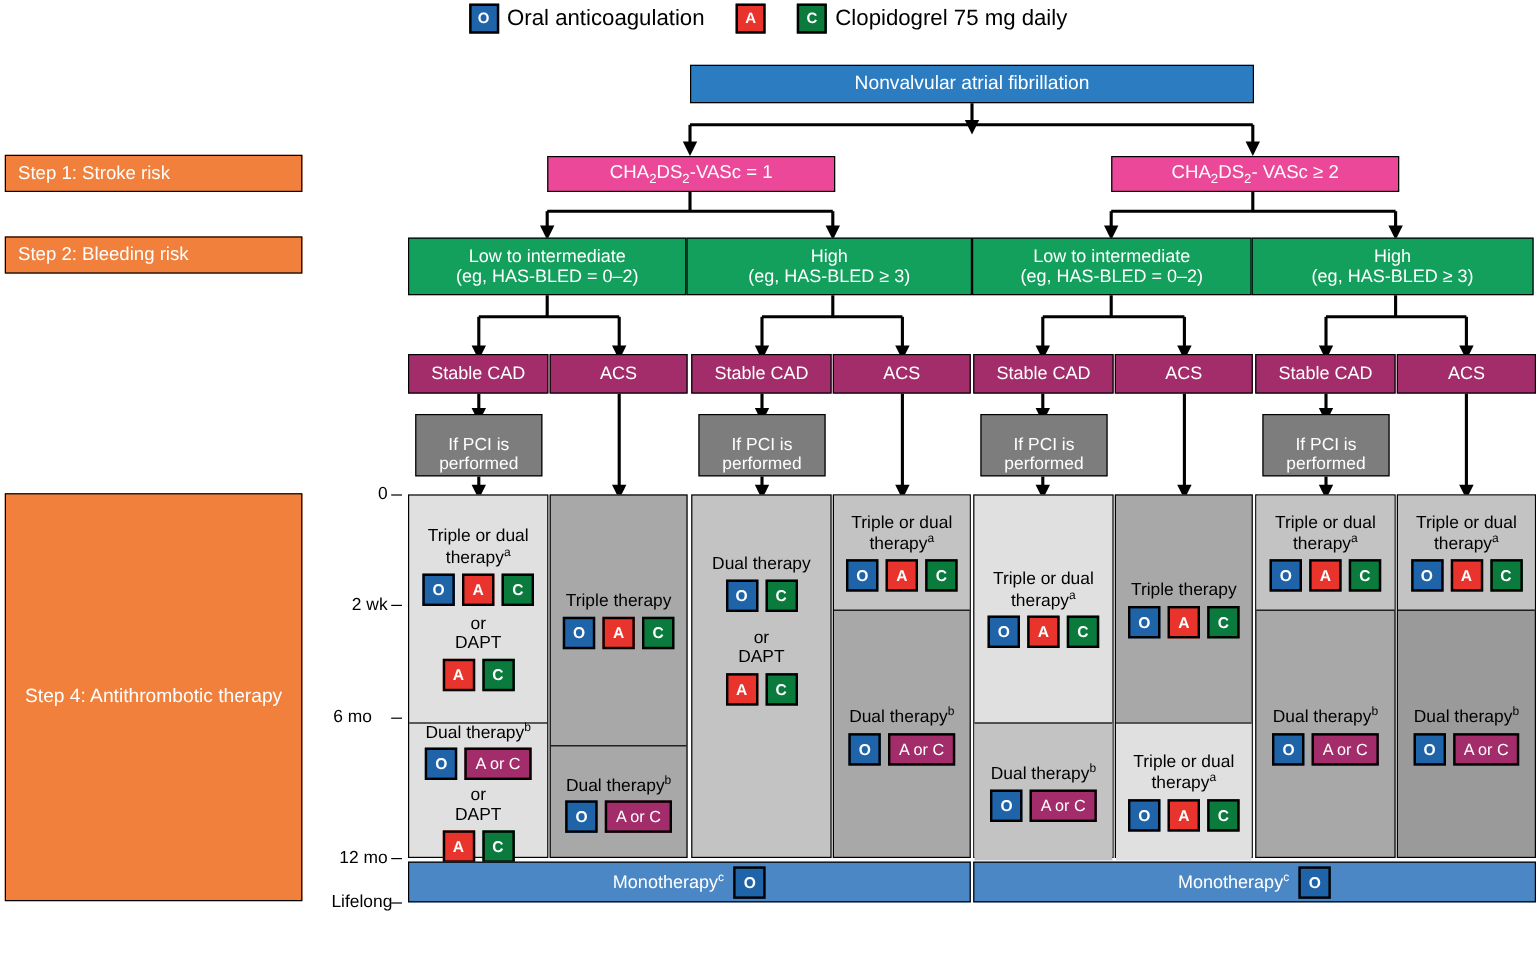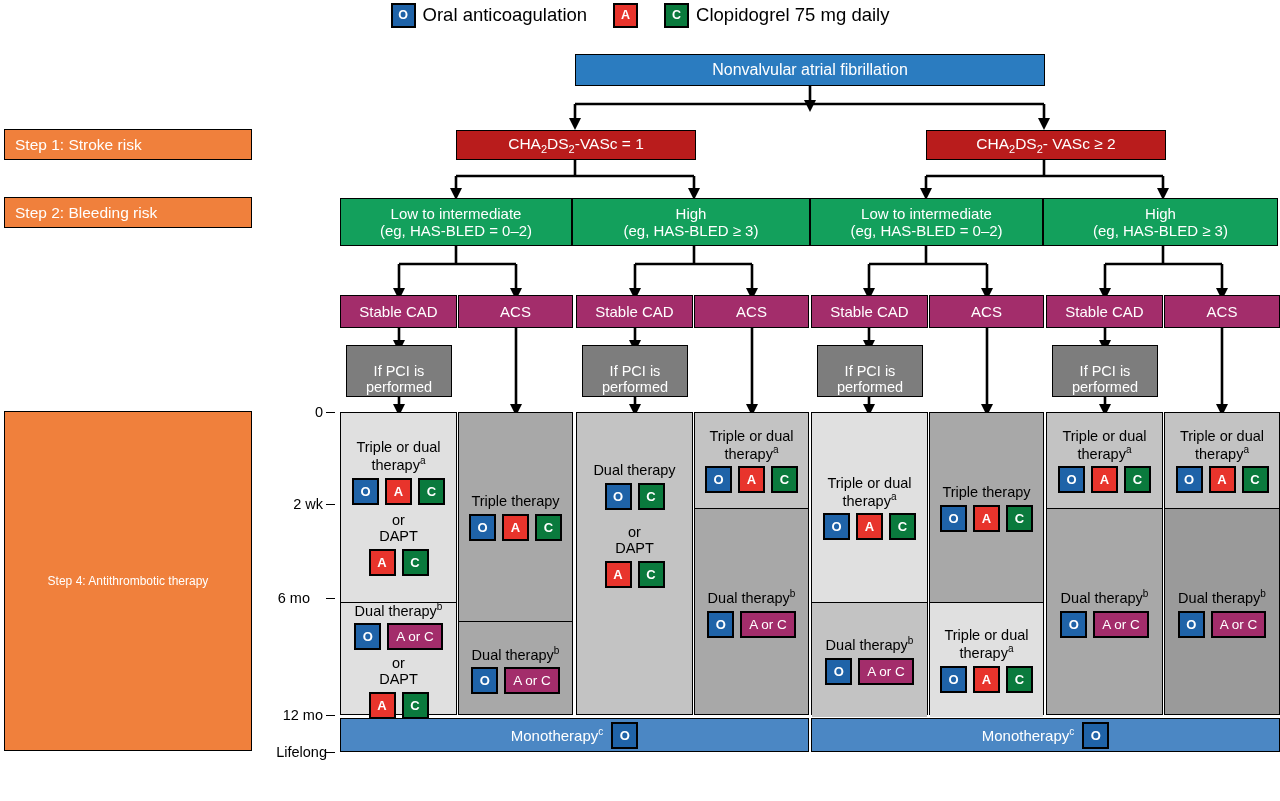--- a/index.html
+++ b/index.html
@@ -12,21 +12,21 @@
   .legend-item{display:flex;align-items:center;gap:7px;font-size:18.5px;}
   .pillbox{width:21px;height:21px;border:2px solid #000;display:flex;align-items:center;justify-content:center;color:#fff;font-size:12.5px;font-weight:bold;line-height:1;}
   .p-o{background:#1f63a8;}
   .p-a{background:#e8342c;}
   .p-c{background:#0a7a3d;}
   .p-dash{border-style:dashed;}
 
   
   .box{border:1px solid #000;display:flex;align-items:center;justify-content:center;text-align:center;color:#fff;line-height:1.15;}
   .blue{background:#2b7cc0;}
-  .orange{background:#b91c1c;}
+  .orange{background:#ec4899;}
   .green{background:#13a05c;}
   .purple{background:#a32d6b;}
   .grey{background:#7d7d7d;justify-content:flex-end;}
   .steplabel{background:#f0803c;color:#fff;font-size:15.5px;display:flex;align-items:center;justify-content:flex-start;padding-left:10px;border:1px solid #000;}
 
   
   .col{border:1px solid #000;}
   .lt{background:#e0e0e0;}
   .md{background:#c3c3c3;}
   .dk{background:#a8a8a8;}
@@ -141,21 +141,21 @@
       <polygon points="752,416 746,404 758,404"></polygon>
       <polygon points="987,416 981,404 993,404"></polygon>
       <polygon points="1222,416 1216,404 1228,404"></polygon>
     </g>
   </svg>
 
   <div class="abs box blue" style="left:575px;top:54px;width:470px;height:32px;font-size:16px;">Nonvalvular atrial fibrillation</div>
 
   <div class="abs steplabel" style="left:4px;top:129px;width:248px;height:31px;">Step 1: Stroke risk</div>
   <div class="abs steplabel" style="left:4px;top:197px;width:248px;height:31px;">Step 2: Bleeding risk</div>
-  <div class="abs steplabel" style="left:4px;top:411px;width:248px;height:340px;justify-content:center;text-align:center;padding-left:0;font-size:12px;">Step 4: Antithrombotic therapy</div>
+  <div class="abs steplabel" style="left:4px;top:411px;width:248px;height:340px;justify-content:center;text-align:center;padding-left:0;font-size:16px;">Step 4: Antithrombotic therapy</div>
 
   <div class="abs box orange" style="left:456px;top:130px;width:240px;height:30px;font-size:15.5px;">
     <span>CHA<span class="sub">2</span>DS<span class="sub">2</span>-VASc = 1</span>
   </div>
   <div class="abs box orange" style="left:926px;top:130px;width:240px;height:30px;font-size:15.5px;">
     <span>CHA<span class="sub">2</span>DS<span class="sub">2</span>- VASc ≥ 2</span>
   </div>
 
   <div class="abs box green" style="left:340px;top:198px;width:232px;height:48px;flex-direction:column;font-size:15px;">
     <span>Low to intermediate</span>

